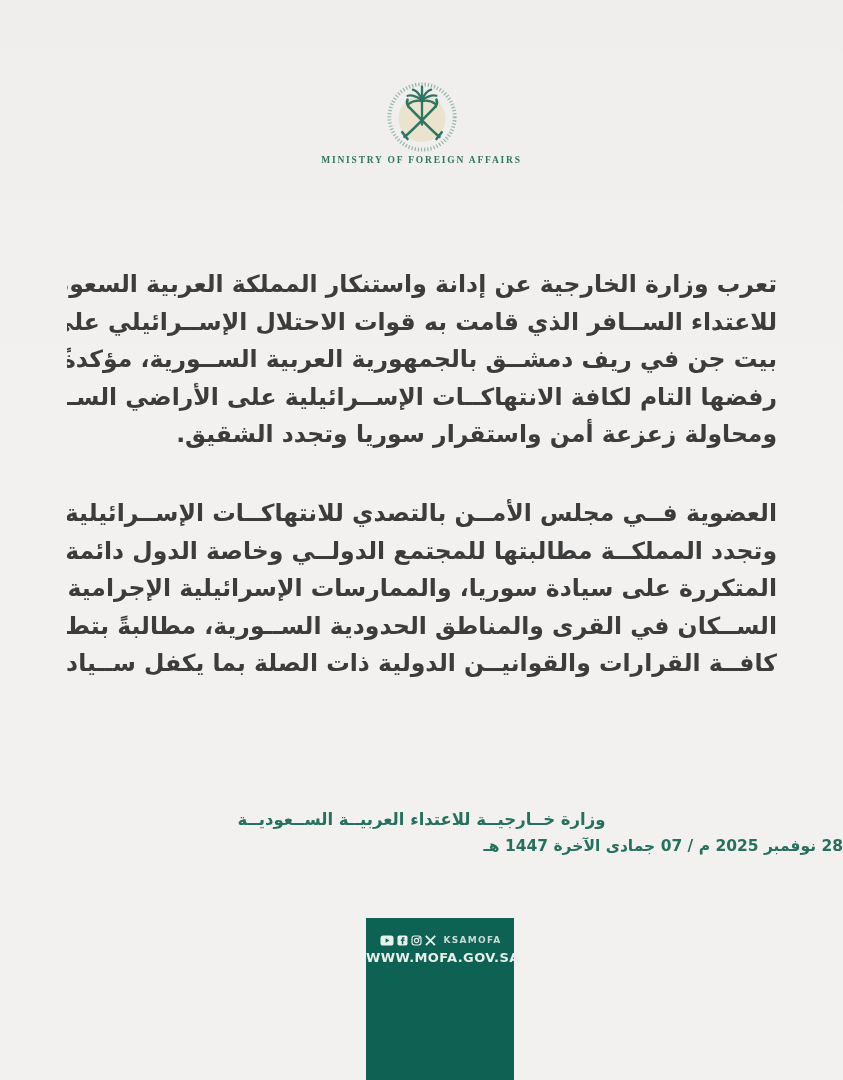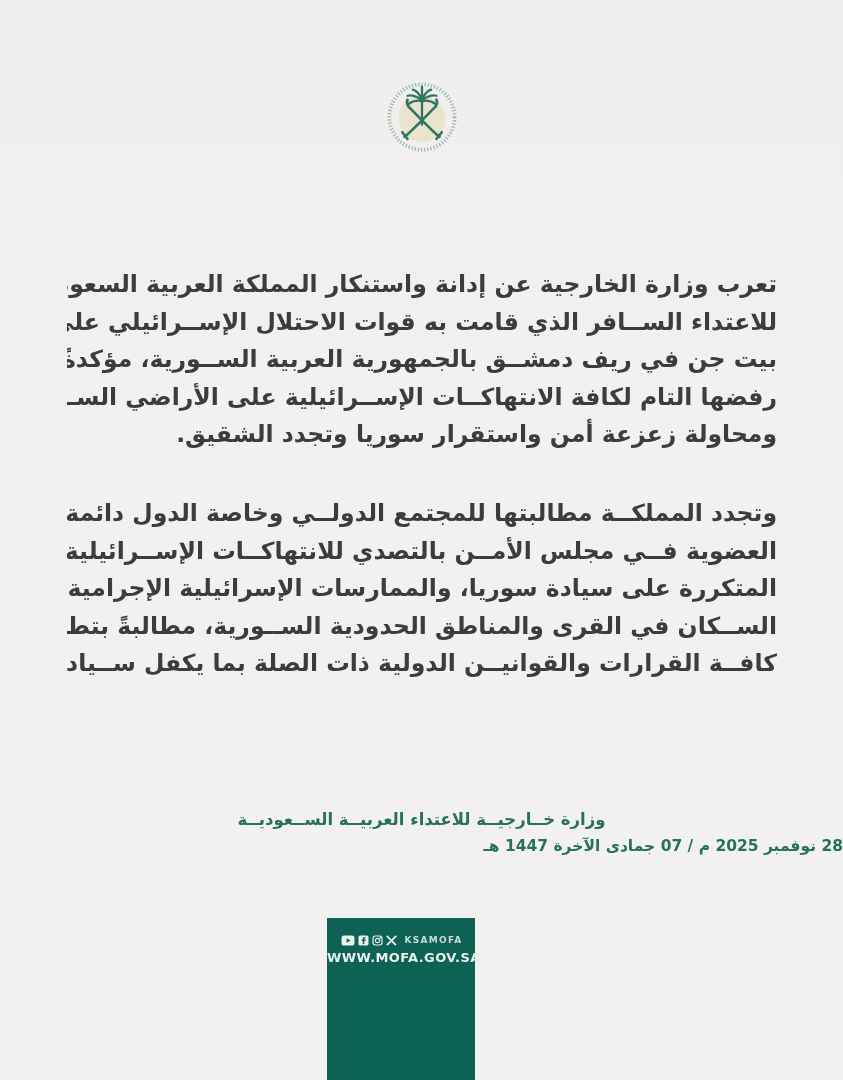--- a/index.html
+++ b/index.html
@@ -48,21 +48,21 @@
   
   .signature {
     position: absolute; top: 806px; left: 0; right: 0;
     text-align: center; direction: rtl; color: #25705E;
   }
   .sig-org  { font-size: 16.5px; font-weight: bold; line-height: 27px; }
   .sig-date { font-size: 15.5px; font-weight: bold; line-height: 26px; text-align: right; }
 
   
   .footer-box {
-    position: absolute; left: 327px; top: 918px;
+    position: absolute; left: 366px; top: 918px;
     width: 148px; height: 162px;
     background: #0E6253;
     text-align: center;
   }
   .social-row {
     margin-top: 15px;
     display: flex; align-items: center; justify-content: center;
     gap: 3px; height: 14px;
   }
   .social-row svg { display: block; }
@@ -102,33 +102,34 @@
         <path d="M50 64 L50 34"></path>
         <path d="M50 33 Q40 31 32 37"></path>
         <path d="M50 33 Q60 31 68 37"></path>
         <path d="M50 32 Q39 24 31 26"></path>
         <path d="M50 32 Q61 24 69 26"></path>
         <path d="M50 31 Q45 20 38 18"></path>
         <path d="M50 31 Q55 20 62 18"></path>
         <path d="M50 31 Q50 20 50 14"></path>
       </g>
     </svg>
+    <div class="ministry-en">MINISTRY OF FOREIGN AFFAIRS</div>
   </div>
 
   <div class="statement">
     <div class="para">
       <div class="line just">تعرب وزارة الخارجية عن إدانة واستنكار المملكة العربية السعودية</div>
       <div class="line just">للاعتداء الســافر الذي قامت به قوات الاحتلال الإســرائيلي على بلدة</div>
       <div class="line just">بيت جن في ريف دمشــق بالجمهورية العربية الســورية، مؤكدةً</div>
       <div class="line just">رفضها التام لكافة الانتهاكــات الإســرائيلية على الأراضي الســورية</div>
       <div class="line last">ومحاولة زعزعة أمن واستقرار سوريا وتجدد الشقيق.</div>
     </div>
     <div class="para">
+      <div class="line just">العضوية فــي مجلس الأمــن بالتصدي للانتهاكــات الإســرائيلية</div>
       <div class="line just">وتجدد المملكــة مطالبتها للمجتمع الدولــي وخاصة الدول دائمة</div>
-      <div class="line just">العضوية فــي مجلس الأمــن بالتصدي للانتهاكــات الإســرائيلية</div>
       <div class="line just">المتكررة على سيادة سوريا، والممارسات الإسرائيلية الإجرامية بحق</div>
       <div class="line just">الســكان في القرى والمناطق الحدودية الســورية، مطالبةً بتطبيق</div>
       <div class="line just">كافــة القرارات والقوانيــن الدولية ذات الصلة بما يكفل ســيادة</div>
     </div>
   </div>
 
   <div class="signature">
     <div class="sig-org">وزارة خــارجيــة للاعتداء العربيــة الســعوديــة</div>
     <div class="sig-date">28 نوفمبر 2025 م / 07 جمادى الآخرة 1447 هـ</div>
   </div>

